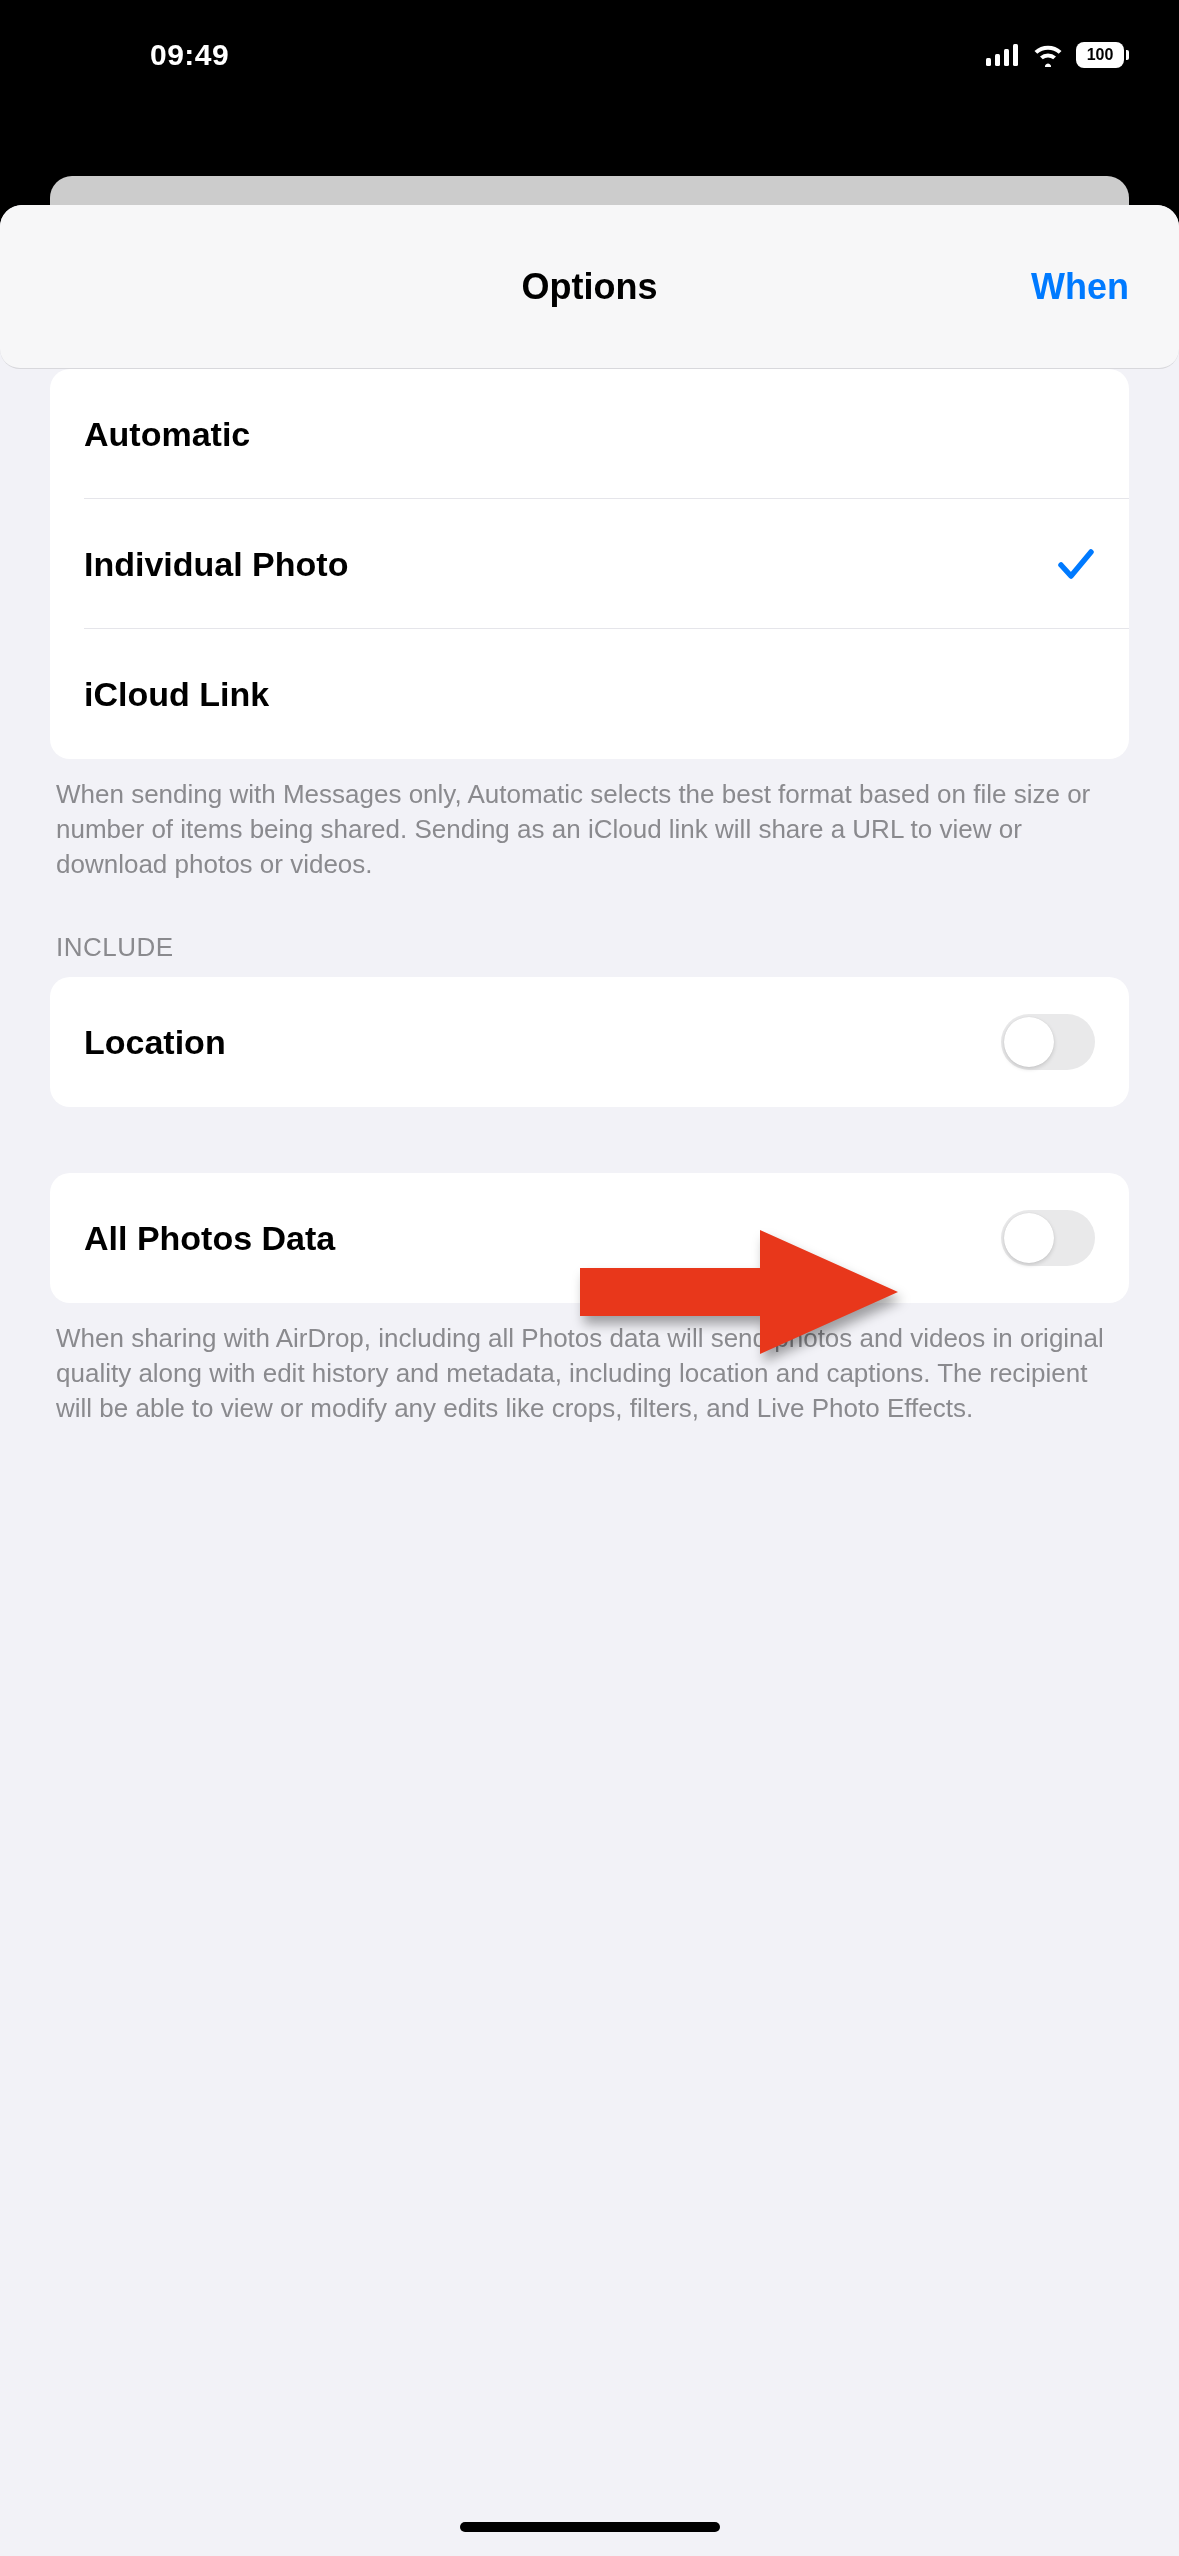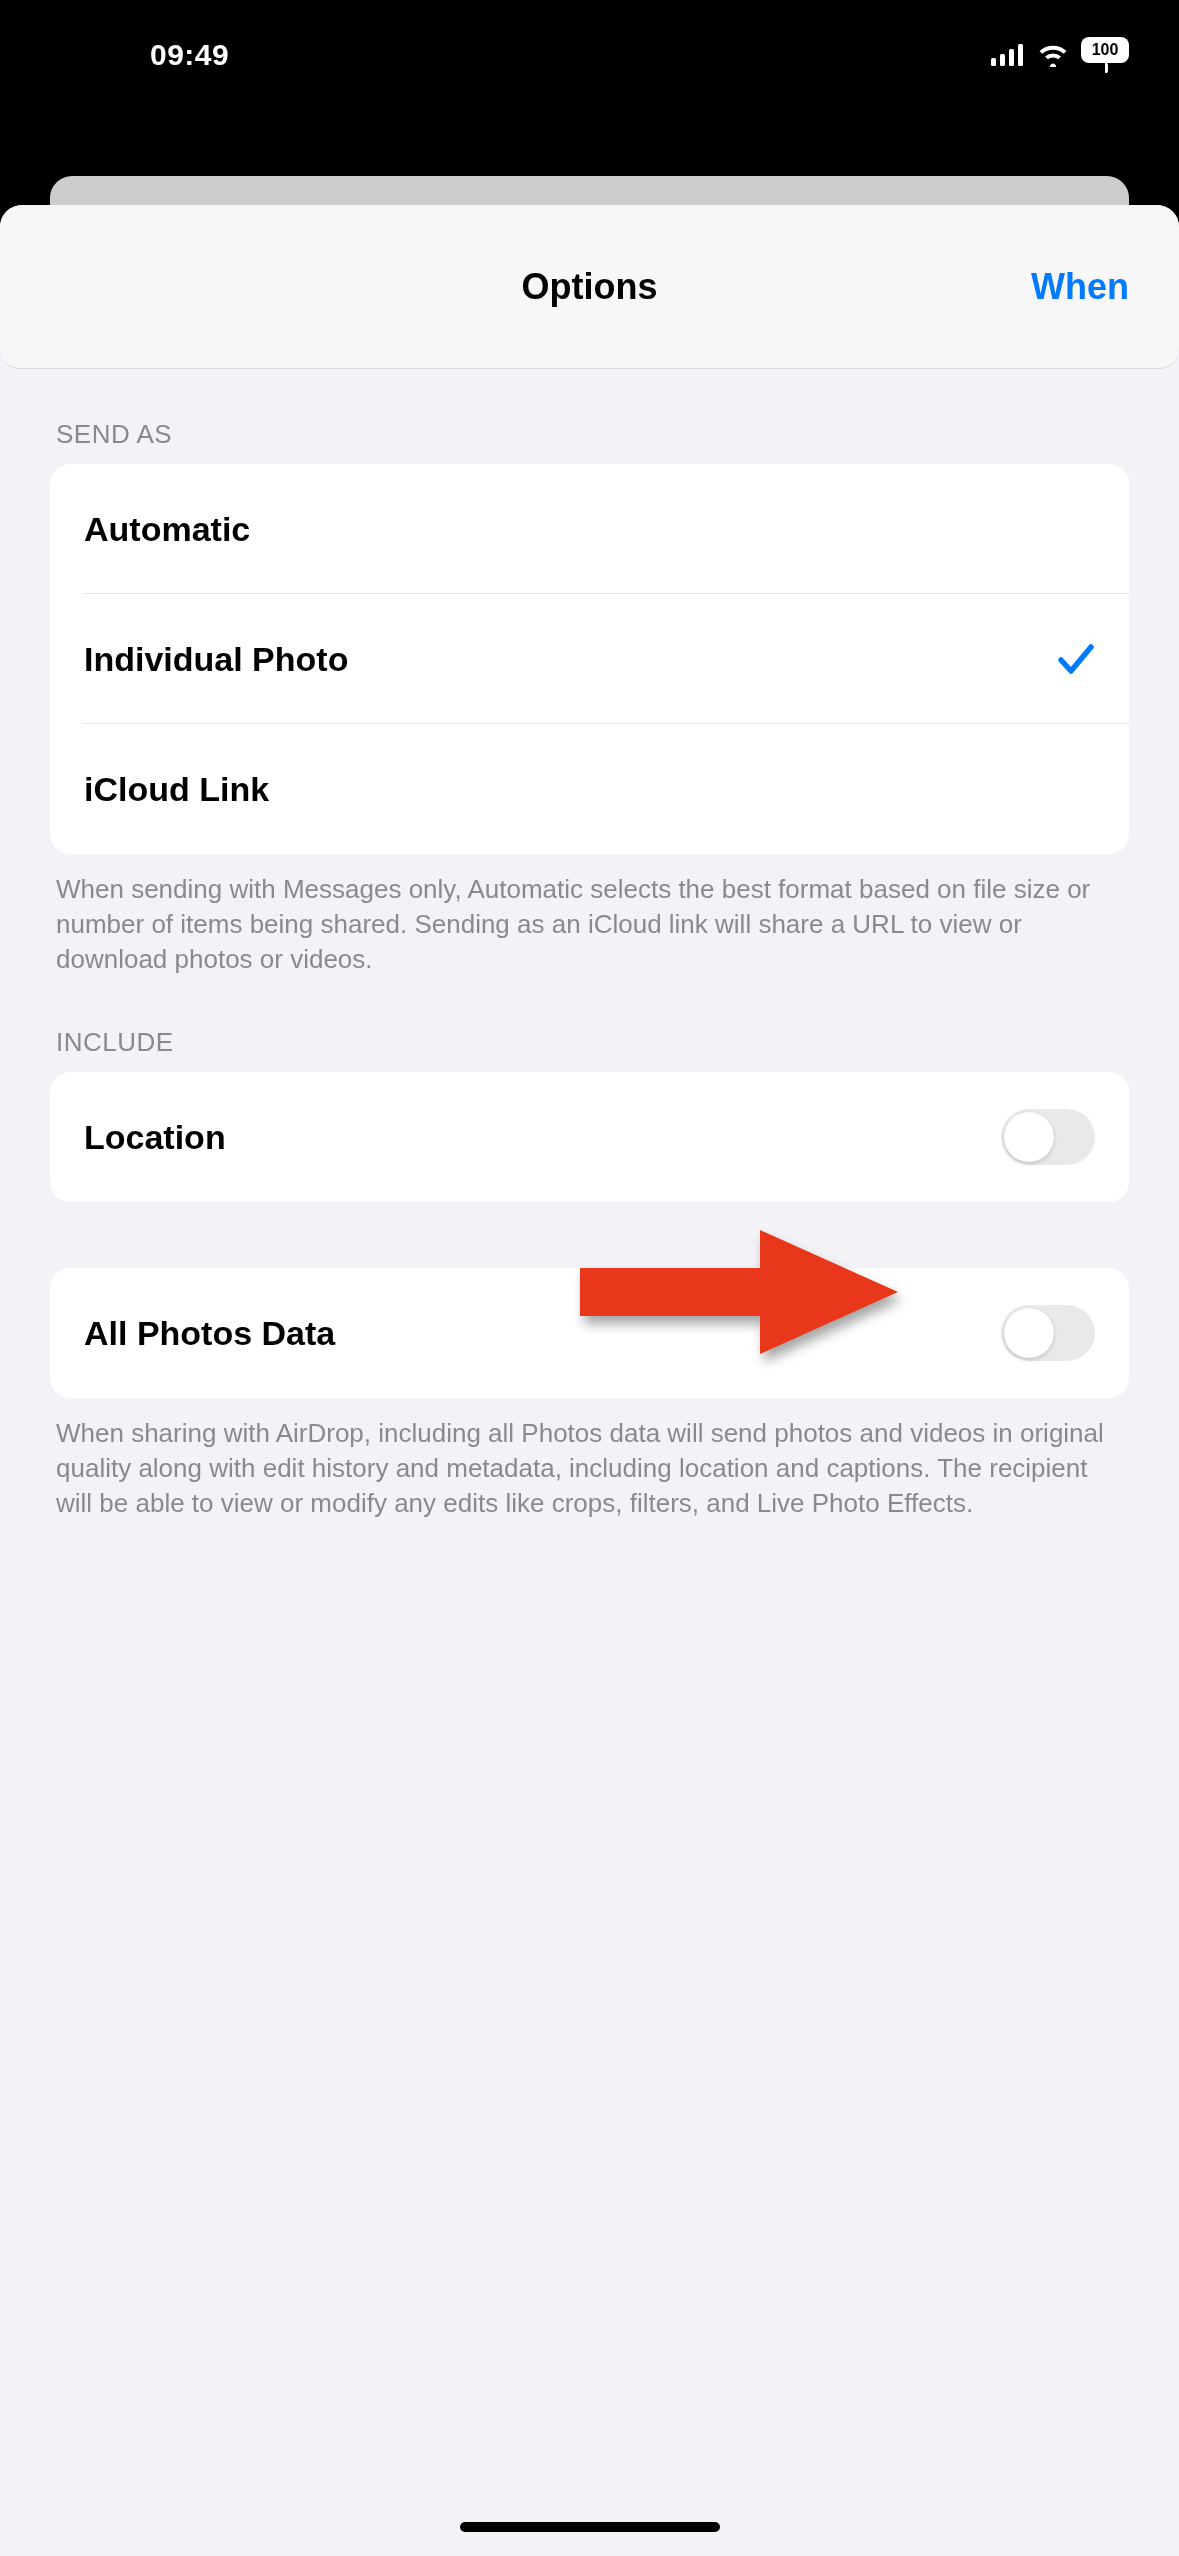--- a/index.html
+++ b/index.html
@@ -34,21 +34,20 @@
       display: flex;
       align-items: center;
       gap: 12px;
     }
     .signal-icon svg, .wifi-icon svg {
       display: block;
     }
     .battery {
       display: flex;
       align-items: center;
-      flex-direction: column;
     }
     .battery-body {
       width: 48px;
       height: 26px;
       border-radius: 8px;
       background: #fff;
       position: relative;
       display: flex;
       align-items: center;
       justify-content: center;
@@ -229,21 +228,20 @@
 <div class="sheet-background"></div>
 
 <div class="sheet">
   <div class="sheet-header">
     <div class="sheet-title">Options</div>
     <div class="done-button">When</div>
   </div>
 
   <div class="content">
 
-    <div class="section-header">SEND AS</div>
     <div class="group">
       <div class="row">
         <span class="row-label">Automatic</span>
       </div>
       <div class="row">
         <span class="row-label">Individual Photo</span>
         <span class="checkmark">
           <svg width="38" height="36" viewBox="0 0 38 36">
             <path d="M4 19 L14 30 L34 6" stroke="#007aff" stroke-width="5.5" fill="none" stroke-linecap="round" stroke-linejoin="round"></path>
           </svg>

